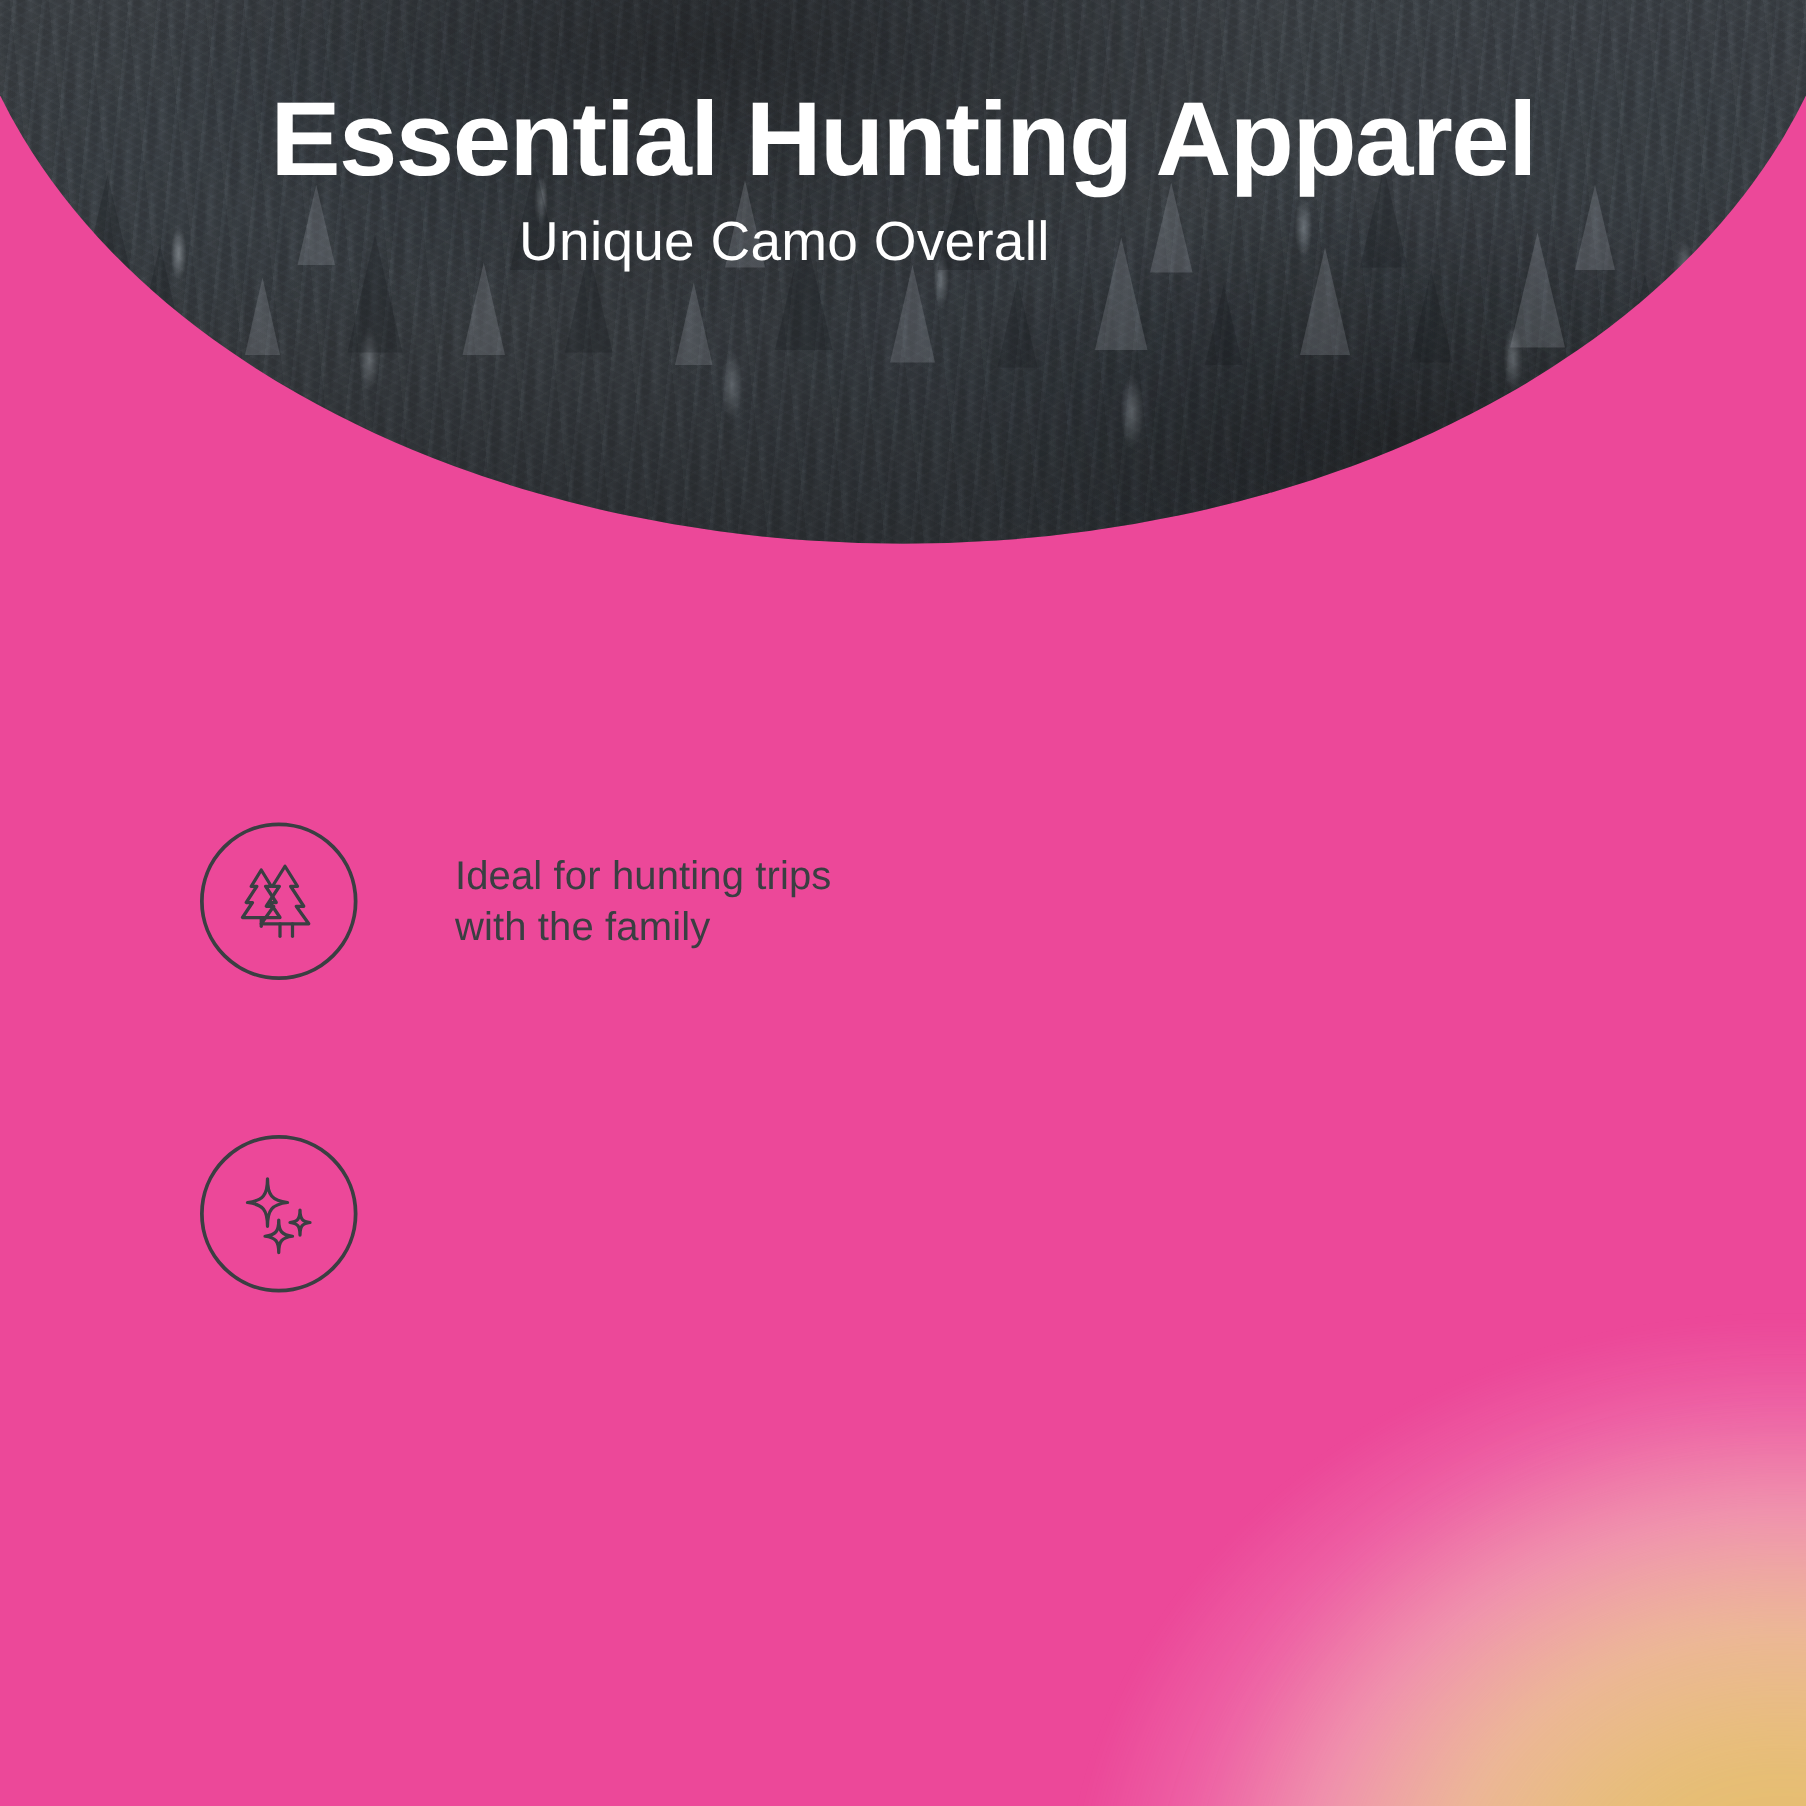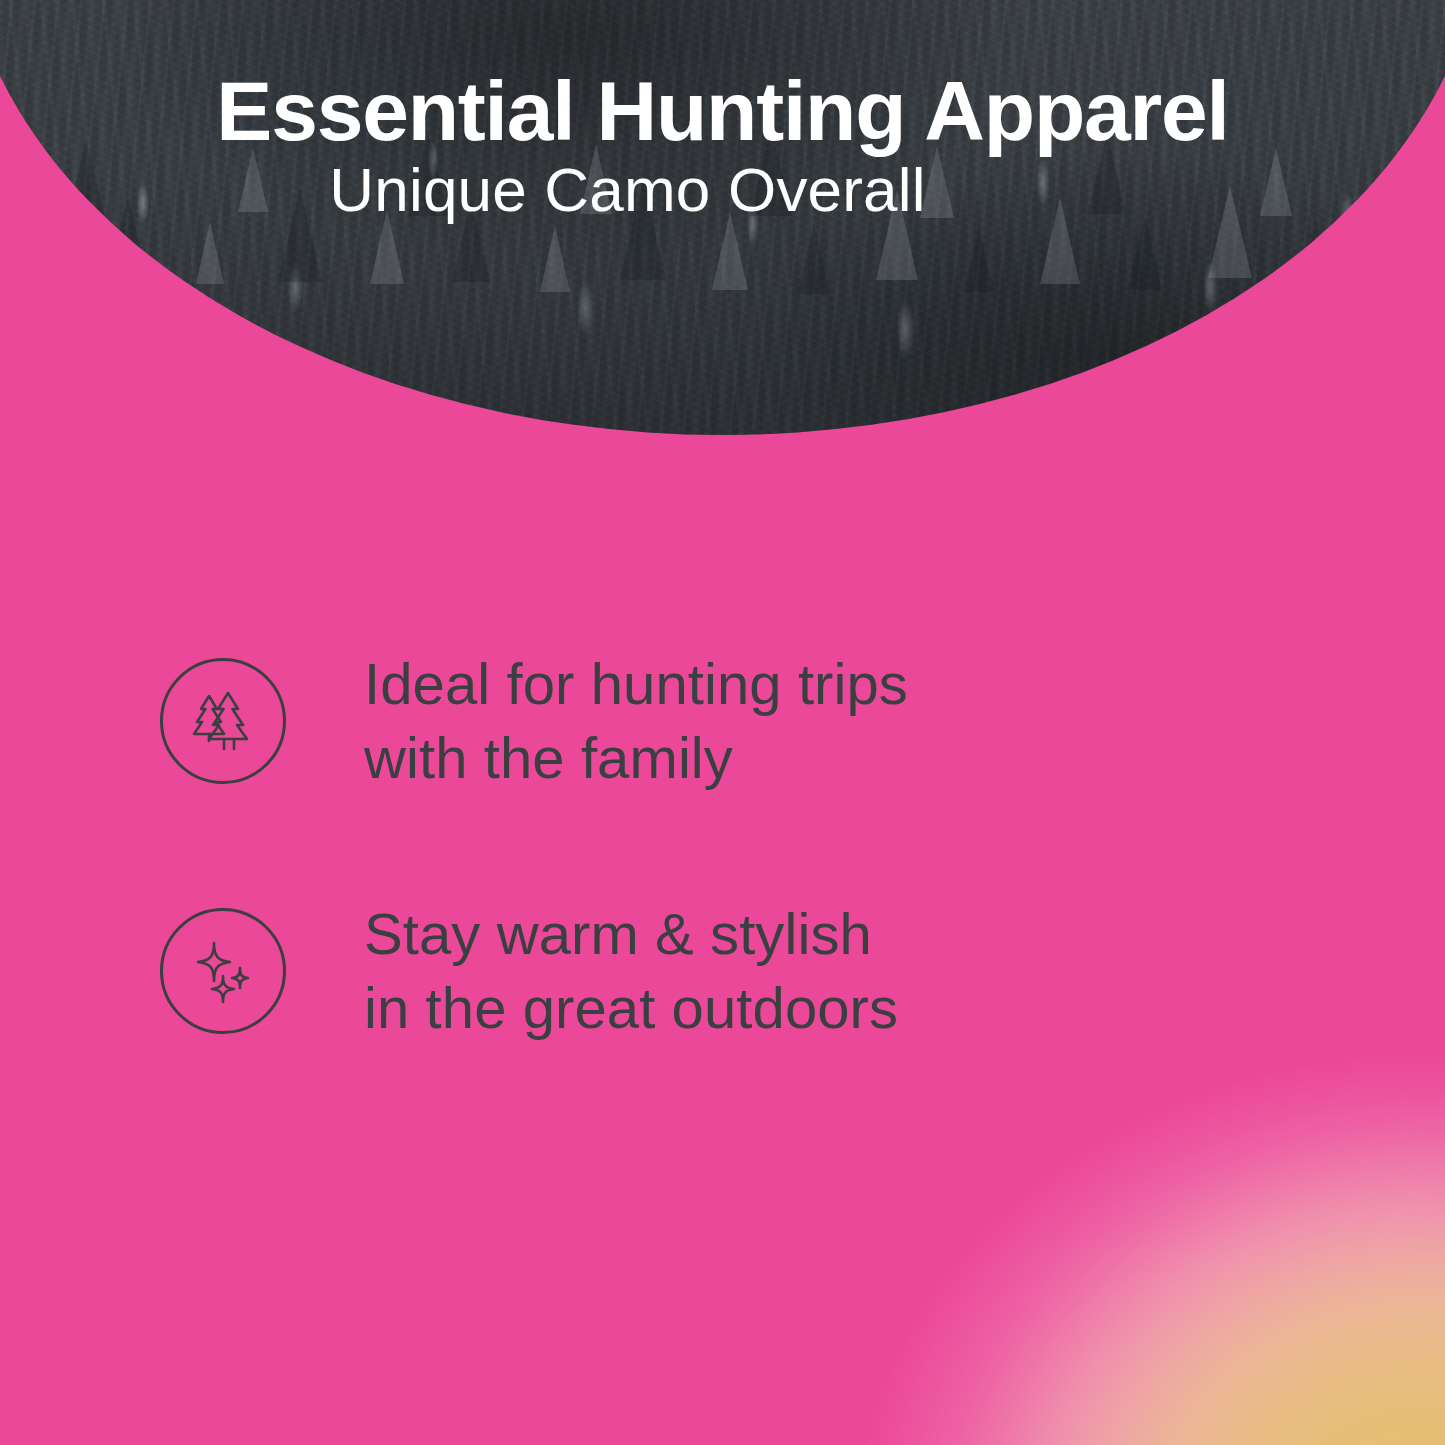--- a/index.html
+++ b/index.html
@@ -145,24 +145,25 @@
   #hero-title {
     color:#ffffff;
     font-size:84px;
     font-weight:700;
     letter-spacing:-1.2px;
     line-height:1.04;
     white-space:nowrap;
   }
   #hero-subtitle {
     color:#ffffff;
-    font-size:62px;
+    font-size:44px;
     font-weight:400;
     letter-spacing:0.2px;
     line-height:1.12;
+    margin-top:14px;
     padding-right:190px;
     white-space:nowrap;
   }
 
   
   #features {
     position:absolute;
     left:160px; top:596px;
     width:1000px;
     z-index:6;
@@ -178,21 +179,21 @@
     border:3px solid #3a3f42;
     border-radius:50%;
     display:flex;
     align-items:center;
     justify-content:center;
   }
   .badge svg { display:block; }
   .feature-text {
     margin-left:78px;
     color:#3a3f42;
-    font-size:58px;
+    font-size:32px;
     font-weight:400;
     line-height:1.27;
     letter-spacing:0.1px;
     white-space:pre-line;
   }
 </style>
 </head>
 <body>
 
 <div id="canvas">
@@ -263,18 +264,16 @@
           <svg width="80" height="80" viewBox="0 0 80 80" fill="none" stroke="#3a3f42" stroke-width="2.6" stroke-linejoin="round" stroke-linecap="round">
 
             <path d="M31 12 C31 25 34.5 29.5 47 31 C34.5 32.5 31 37 31 50 C31 37 27.5 32.5 15 31 C27.5 29.5 31 25 31 12 Z"></path>
 
             <path d="M57 37 C57 44 58.8 46.3 65 47 C58.8 47.7 57 50 57 57 C57 50 55.2 47.7 49 47 C55.2 46.3 57 44 57 37 Z"></path>
 
             <path d="M40 45 C40 54 42.4 57 51 58 C42.4 59 40 62 40 71 C40 62 37.6 59 29 58 C37.6 57 40 54 40 45 Z"></path>
           </svg>
         </span>
       </div>
-      <div class="feature-text">Stay warm &amp; stylish
-in the great outdoors</div>
     </div>
 
   </div>
 </div>
 
 </body></html>

